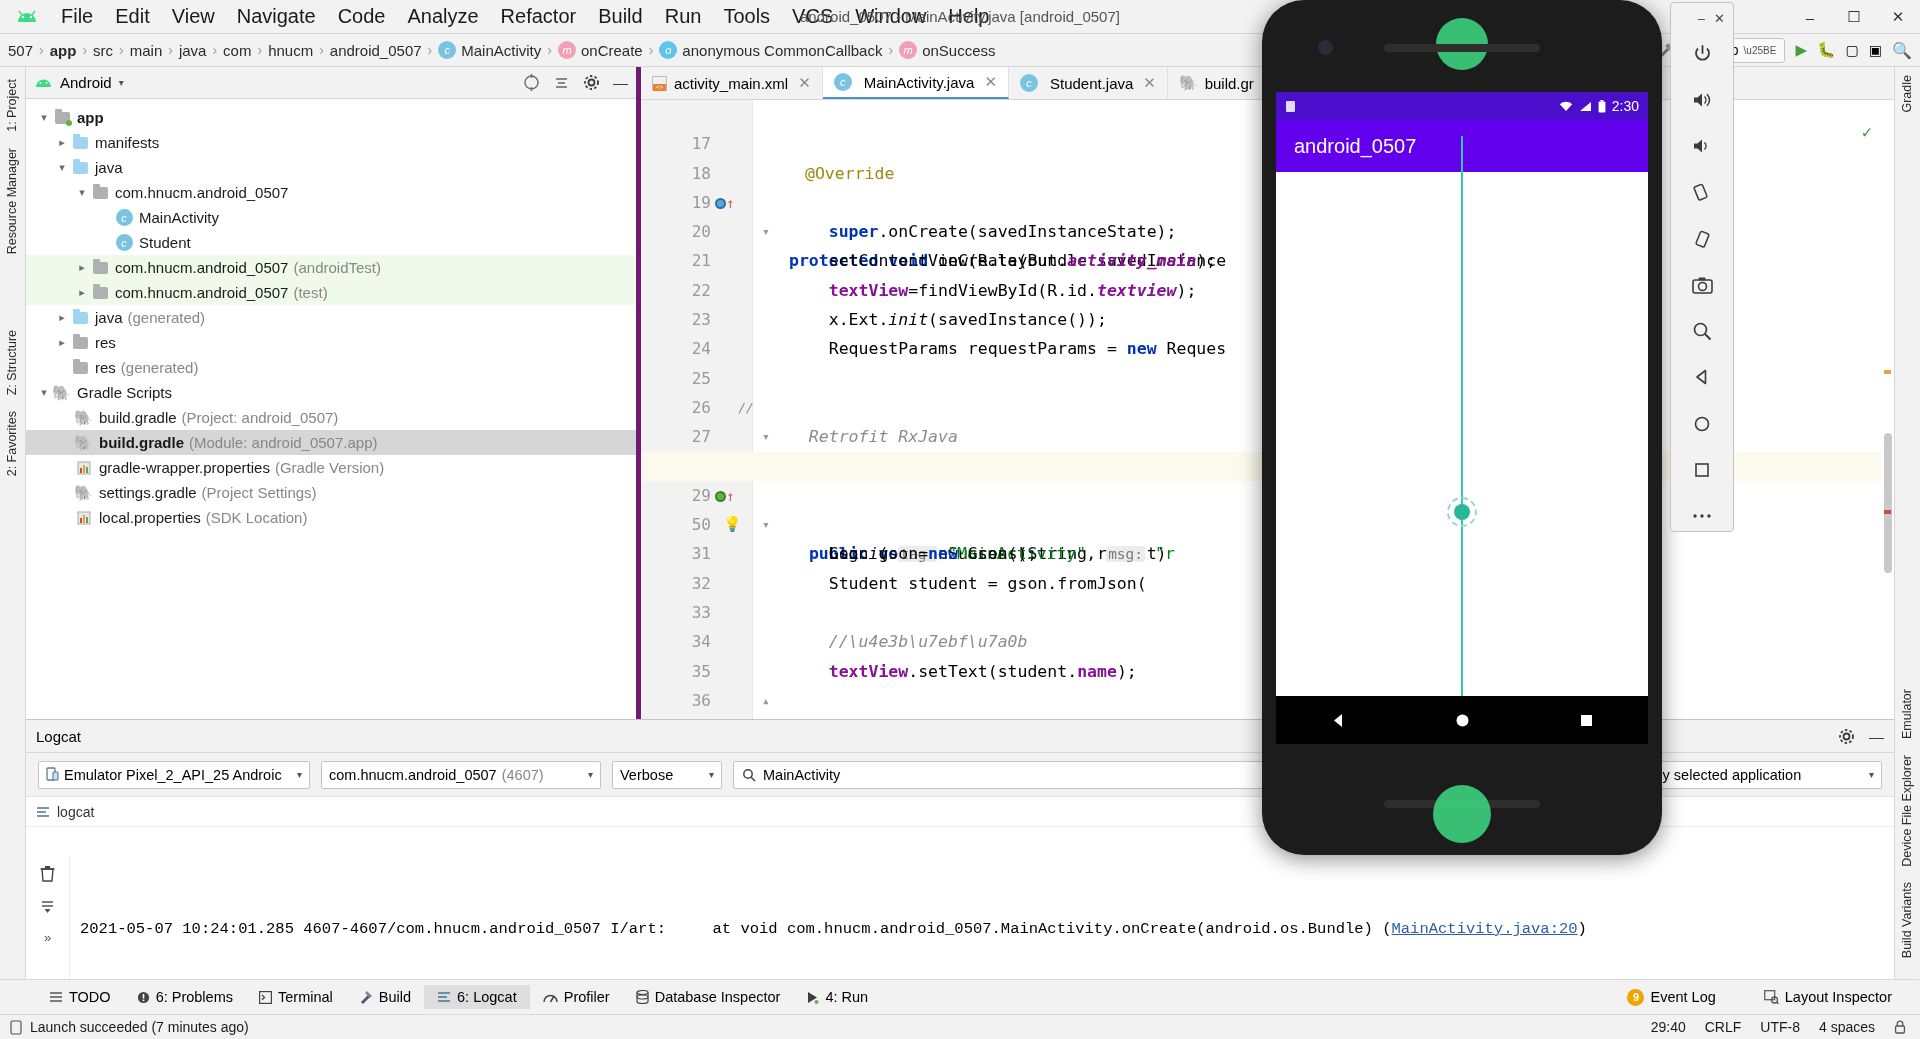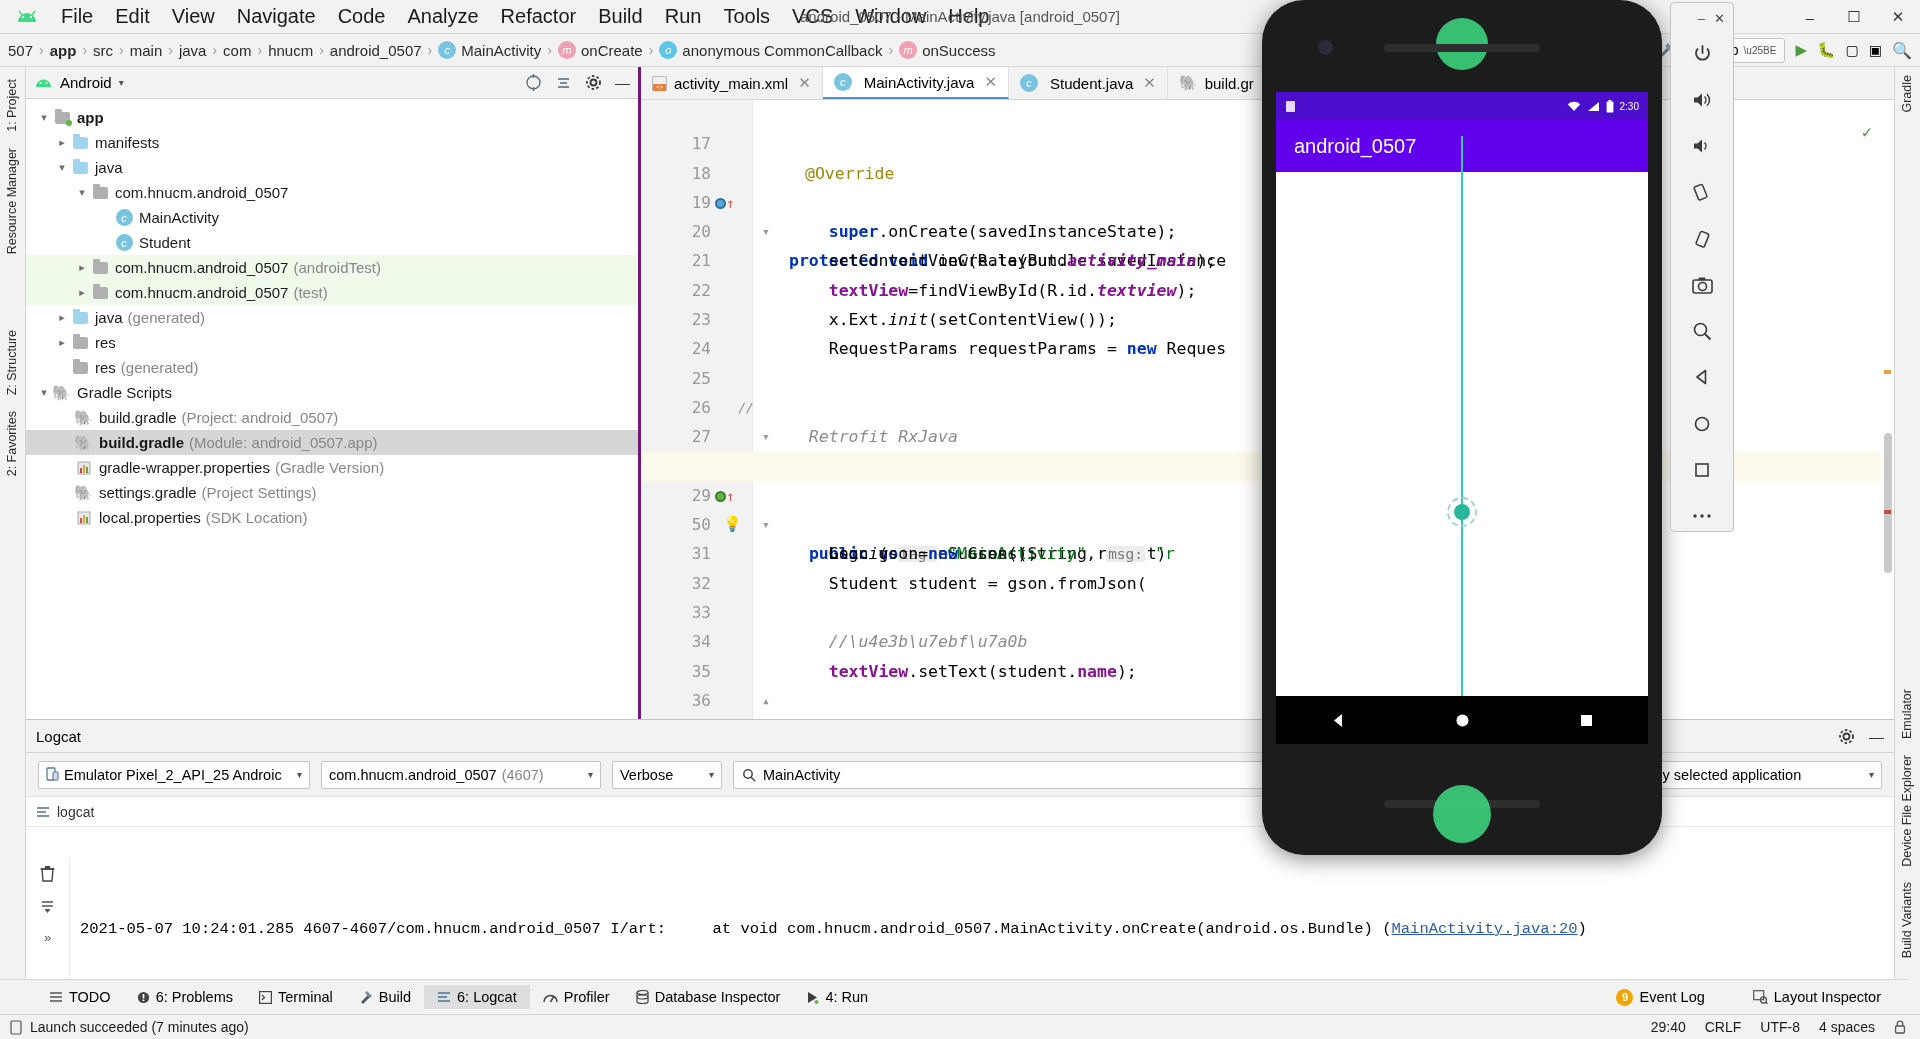--- a/index.html
+++ b/index.html
@@ -86,21 +86,21 @@
 
   
   .rightstrip {
     position: absolute; right: 0; top: 67px; width: 26px; bottom: 60px;
     background: #f2f2f2; border-left: 1px solid #d6d6d6;
   }
 
   
   .projpanel {
     position: absolute; left: 26px; top: 67px; width: 615px; bottom: 60px;
-    background: #fff; border-right: 3px solid #701a75;
+    background: #fff; border-right: 5px solid #701a75;
   }
   .projhead {
     height: 32px; background: #f2f2f2; border-bottom: 1px solid #d6d6d6;
     display: flex; align-items: center; padding: 0 8px; gap: 7px;
   }
   .projhead .lbl { font-size: 15px; }
   .projhead .tools { margin-left: auto; display: flex; gap: 13px; align-items: center; }
   .tree { padding: 6px 0 0 0; font-size: 15px; }
   .node {
     display: flex; align-items: center; height: 25px; padding-left: 10px;
@@ -255,21 +255,21 @@
   }
   .lc-text {
     flex: 1; padding: 2px 10px; overflow: hidden;
     font-family: Liberation Mono, monospace; font-size: 15.5px;
     line-height: 28px; white-space: pre;
   }
   .lnk { color: #2a5db0; text-decoration: underline; }
 
   
   .botbar {
-    position: absolute; left: 0; right: 12px; bottom: 25px; height: 35px;
+    position: absolute; left: 0; right: 1px; bottom: 25px; height: 35px;
     background: #f2f2f2; border-top: 1px solid #d6d6d6;
     display: flex; align-items: center; padding-left: 36px; gap: 0;
   }
   .botitem {
     display: flex; align-items: center; gap: 6px; padding: 4px 13px;
     font-size: 14.5px; white-space: nowrap;
   }
   .botitem.active { background: #dedede; }
   .botbar .right { margin-left: auto; display: flex; align-items: center; padding-right: 14px; gap: 22px;}
   .badge {
@@ -293,21 +293,21 @@
   .phone {
     position: absolute; left: 0; top: 0; width: 400px; height: 855px;
     background: #1c1c1c; border-radius: 42px; box-shadow: 0 4px 22px rgba(0,0,0,.45);
   }
   .phone-screen {
     position: absolute; left: 14px; top: 92px; width: 372px; height: 652px;
     background: #fff;
   }
   .st-bar {
     height: 28px; background: #4b0ecc; display:flex; align-items:center;
-    padding: 0 9px; color:#fff; font-size: 10px;
+    padding: 0 9px; color:#fff; font-size: 14px;
   }
   .st-bar .r { margin-left:auto; display:flex; gap:6px; align-items:center; }
   .app-bar {
     height: 52px; background: #6200ee; display:flex; align-items:center;
     padding: 0 18px; color:#fff; font-size: 20px;
   }
   .nav-bar {
     position:absolute; left:0; right:0; bottom:0; height: 48px; background:#000;
     display:flex; align-items:center; justify-content: space-around;
   }
@@ -727,21 +727,21 @@
           <span class="ctext">    <span class="plain">setContentView(R.</span><span class="plain">layout.</span><span class="fld ital">activity_main</span><span class="plain">);</span></span>
         </div>
 
         <div class="row">
           <span class="lnum">21</span>
           <span class="ctext">    <span class="fld">textView</span><span class="plain">=findViewById(R.</span><span class="plain">id.</span><span class="fld ital">textview</span><span class="plain">);</span></span>
         </div>
 
         <div class="row">
           <span class="lnum">22</span>
-          <span class="ctext">    <span class="plain">x.Ext.</span><span class="ital">init</span><span class="plain">(setContentView());</span></span>
+          <span class="ctext">    <span class="plain">x.Ext.</span><span class="ital">init</span><span class="plain">(savedInstance());</span></span>
         </div>
 
         <div class="row">
           <span class="lnum">23</span>
           <span class="ctext">    <span class="plain">RequestParams requestParams = </span><span class="kw">new </span><span class="plain">Reques</span></span>
         </div>
 
         <div class="row">
           <span class="lnum">24</span>
           <span class="ctext"></span>

